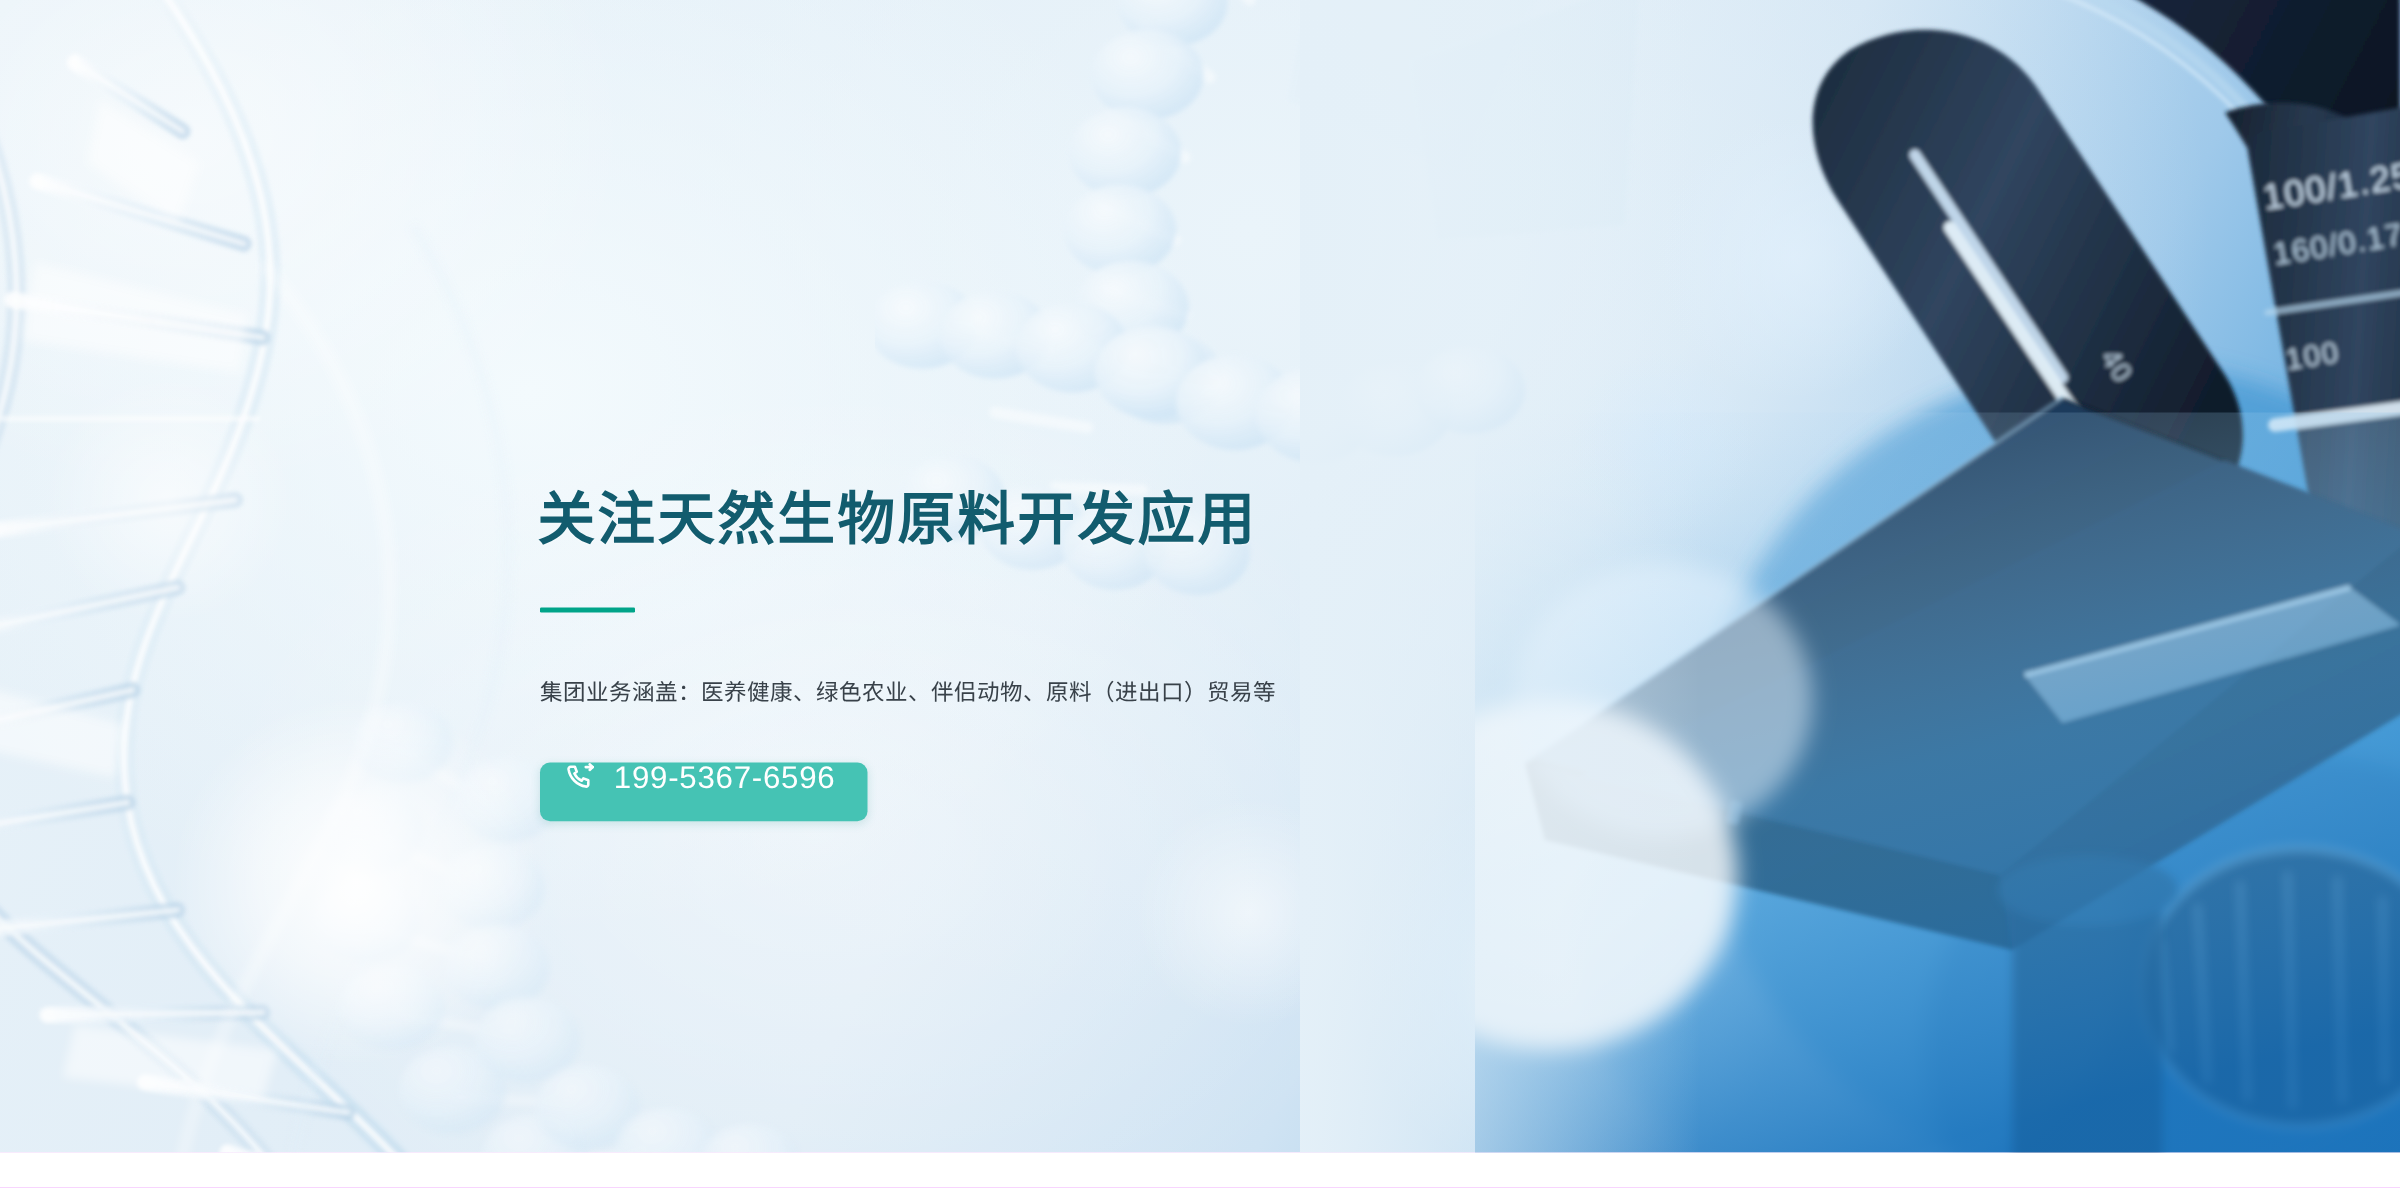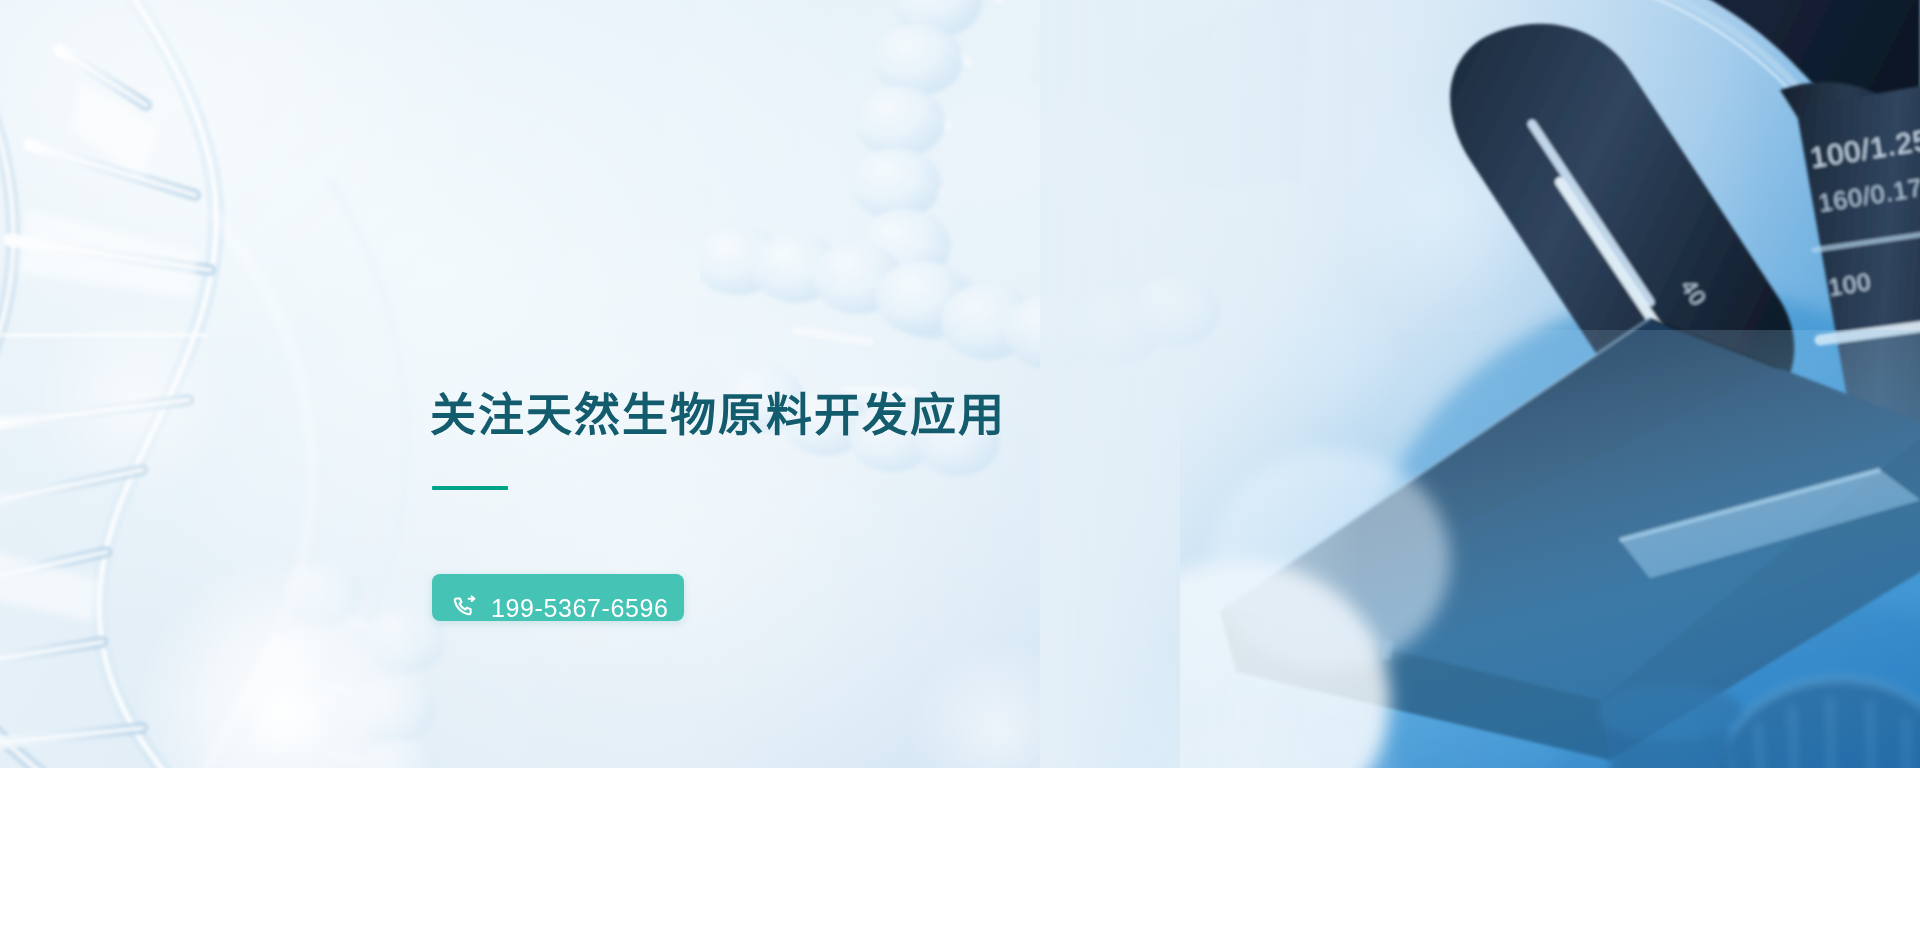--- a/index.html
+++ b/index.html
@@ -8,21 +8,21 @@
     padding: 0;
     background: #ffffff;
   }
   body {
     font-family: "Liberation Sans", "DejaVu Sans", sans-serif;
   }
 
   .banner {
     position: relative;
     width: 1920px;
-    height: 768px;
+    height: 922px;
     overflow: hidden;
     background: #f0abfc;
   }
 
   
 
   .bg-base {
     position: absolute;
     inset: 0;
     background:
@@ -141,24 +141,24 @@
     margin: 46px 0 0 2px;
     font-size: 18px;
     line-height: 36px;
     color: #384149;
     letter-spacing: 0.4px;
   }
   .subtitle p { margin: 0; }
 
   .cta {
     display: inline-flex;
-    align-items: flex-end;
+    align-items: flex-start;
     gap: 13px;
     margin: 38px 0 0 2px;
-    padding: 0 16px 0 20px;
+    padding: 0 26px 0 20px;
     height: 47px;
     background: #45c3b4;
     border: 0;
     border-radius: 8px;
     cursor: pointer;
     box-shadow: 0 2px 8px rgba(40,150,140,0.18);
   }
   .cta .phone-icon { width: 26px; height: 26px; display: block; flex: none; }
   .cta .cta-text {
     font-size: 25px;
@@ -519,20 +519,21 @@
 
   <div class="scope-fade"></div>
 
   <div class="content">
 
     <h1 class="headline">关注天然生物原料开发应用</h1>
 
     <div class="rule"></div>
 
     <div class="subtitle">
+      <p>集团业务涵盖：医养健康、绿色农业、伴侣动物、原料（进出口）贸易等</p>
     </div>
 
     <button class="cta">
       <span class="phone-icon">
         <svg viewBox="0 0 24 24" xmlns="http://www.w3.org/2000/svg" fill="none" stroke="#ffffff" stroke-width="1.9" stroke-linecap="round" stroke-linejoin="round">
           <path d="M4.2 3.2h3.1l1.4 3.6L6.9 8.1a11.4 11.4 0 0 0 5.4 5.4l1.3-1.8 3.6 1.4v3.1a1.6 1.6 0 0 1-1.8 1.6A15.4 15.4 0 0 1 2.6 5a1.6 1.6 0 0 1 1.6-1.8z"></path>
           <path d="M15.3 3.4h5.2"></path>
           <path d="M18.2 1.3l2.3 2.1-2.3 2.1"></path>
         </svg>
       </span>

